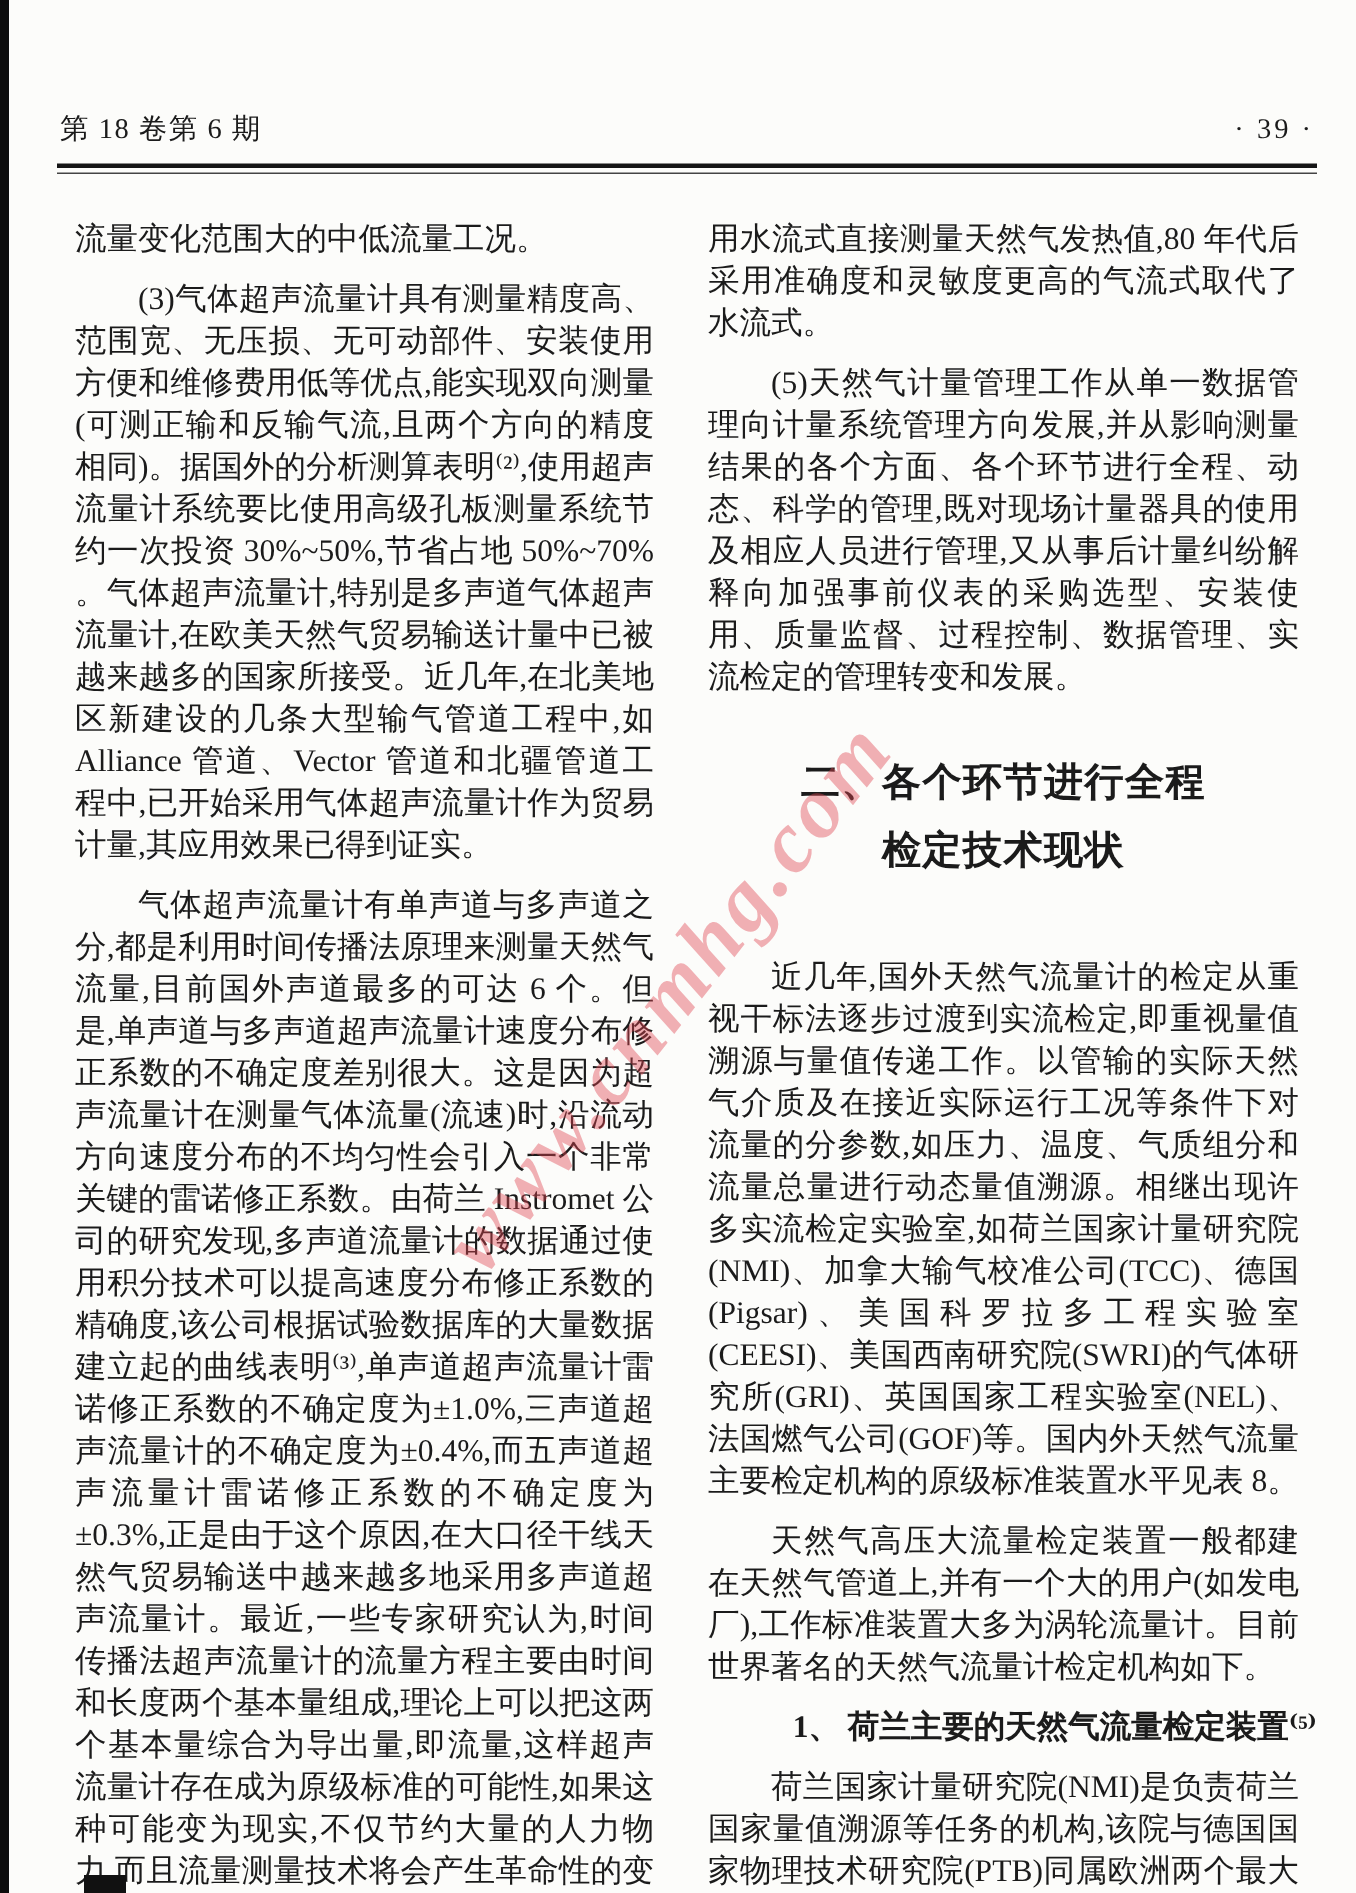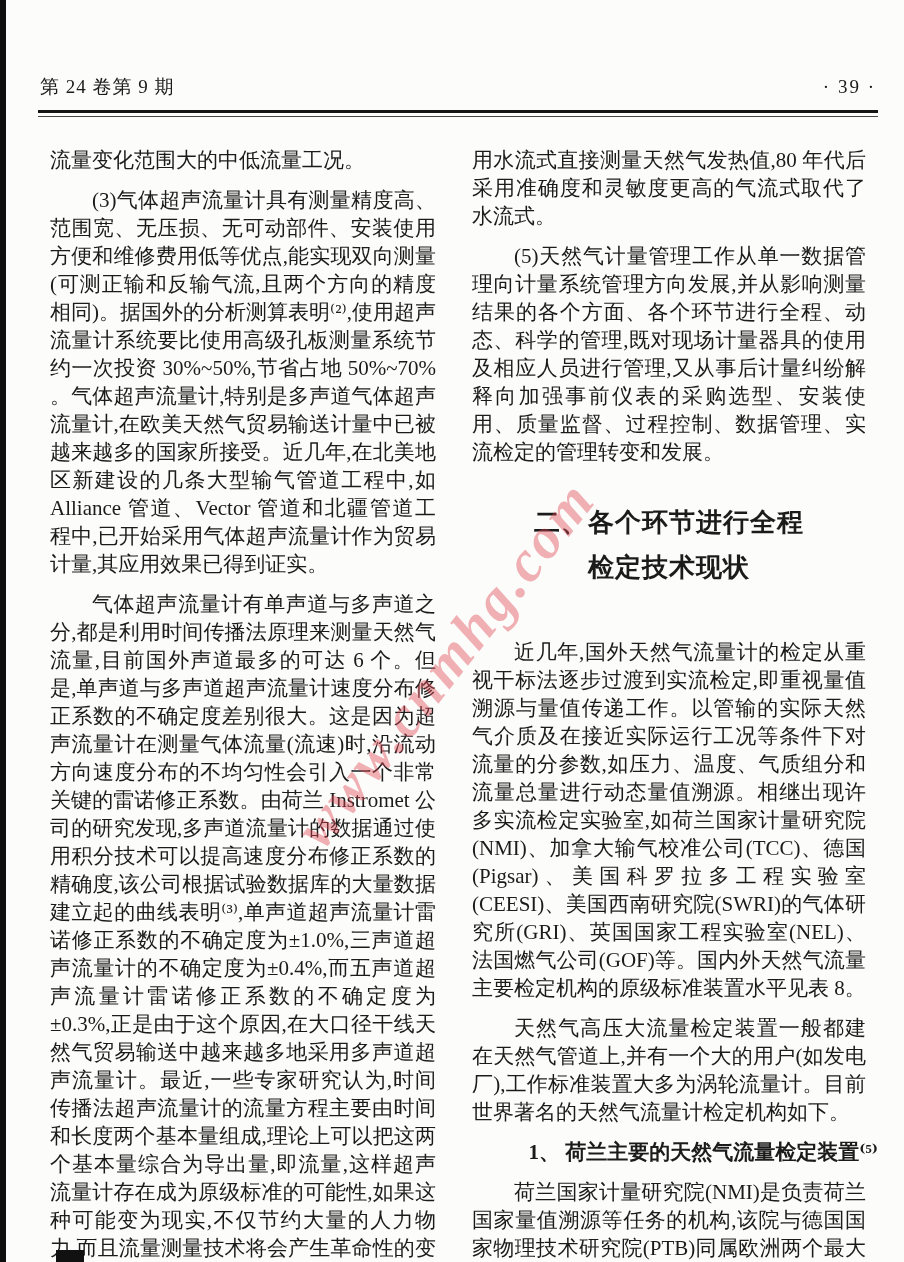--- a/index.html
+++ b/index.html
@@ -96,21 +96,21 @@
 </head>
 <body>
 
 <div class="page">
 
   <div class="left-edge"></div>
 
   <div class="watermark">www.cnmhg.com</div>
 
   <header class="header">
-    <span class="issue">第 24 卷第 9 期</span>
+    <span class="issue">第 18 卷第 6 期</span>
     <span class="pageno">· 39 ·</span>
   </header>
 
   <div class="rule">
     <div class="rule-thin"></div>
   </div>
 
   <div class="columns">
 
     <div class="col left">

